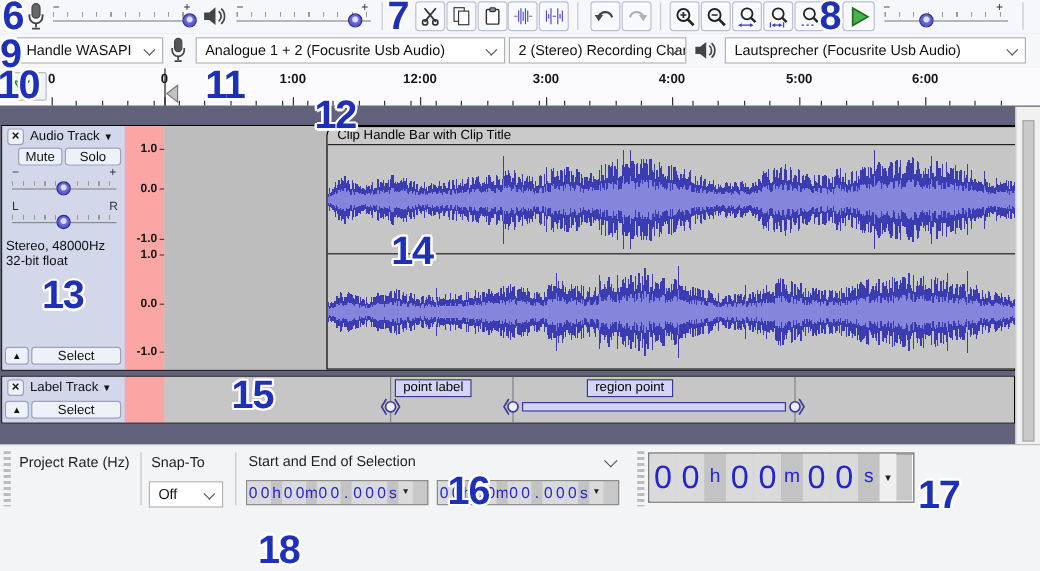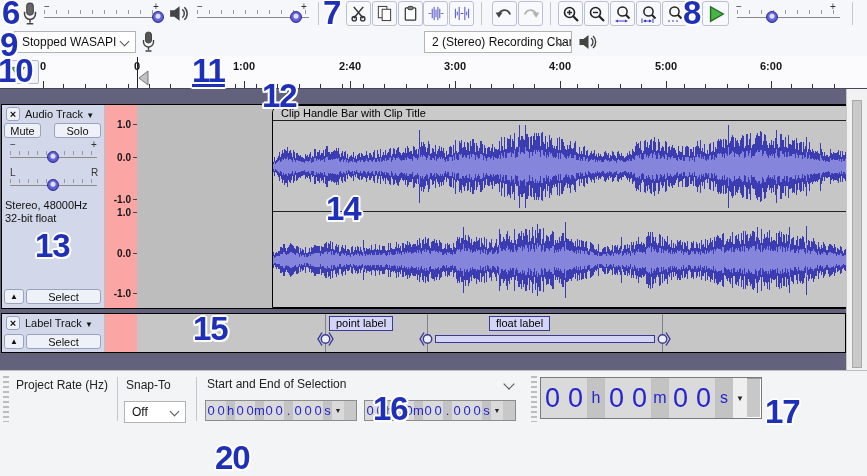--- a/index.html
+++ b/index.html
@@ -234,48 +234,54 @@
     <span class="mm" style="left:736px;top:1px">−</span>
     <span class="mm" style="left:830px;top:1px">+</span>
     <div class="sl-ticks" style="left:737px;top:10px;width:103px"></div>
     <div class="sl-track" style="left:737px;top:17px;width:103px"></div>
     <div class="sl-thumb" style="left:766px;top:11px"></div>
     <div class="vsep" style="left:852px"></div>
   </div>
 
   <div class="trow" style="top:28px;height:28px">
     <div class="combo" style="left:14px;top:3px;width:122px">
-      <span>Stopped WASAPI</span>
+      <span>Handle WASAPI</span>
     </div>
     <span class="abs" style="left:141px;top:3px">
       <svg width="15" height="22" viewBox="0 0 14 22">
           <rect x="4" y="1" width="6" height="11" rx="3" fill="#555" stroke="#444"></rect>
           <path d="M2 9v2a5 5 0 0 0 10 0V9" fill="none" stroke="#444" stroke-width="1.4"></path>
           <path d="M7 16v3M4 20h6" stroke="#444" stroke-width="1.4"></path>
         </svg>
     </span>
+    <div class="combo" style="left:163px;top:3px;width:258px">
+      <span>Analogue 1 + 2 (Focusrite Usb Audio)</span>
+    </div>
     <div class="combo" style="left:424px;top:3px;width:148px">
       <span>2 (Stereo) Recording Chann</span>
     </div>
     <span class="abs" style="left:577px;top:5px">
       <svg width="20" height="18" viewBox="0 0 19 18">
           <polygon points="2,6 6,6 11,2 11,16 6,12 2,12" fill="#444"></polygon>
           <path d="M13.5 5a5 5 0 0 1 0 8M15.5 3a8 8 0 0 1 0 12" fill="none" stroke="#444" stroke-width="1.4"></path>
         </svg>
     </span>
+    <div class="combo" style="left:604px;top:3px;width:251px">
+      <span>Lautsprecher (Focusrite Usb Audio)</span>
+    </div>
   </div>
 
   <div id="ruler">
       <span class="rlabel" style="left: 43px;">0</span>
       <i class="tick major" style="left: 43px;"></i>
       <span class="rlabel" style="left: 137px;">0</span>
       <i class="tick major" style="left: 137px;"></i>
       <span class="rlabel" style="left: 244px;">1:00</span>
       <i class="tick major" style="left: 244px;"></i>
-      <span class="rlabel" style="left: 350px;">2:40</span>
+      <span class="rlabel" style="left: 350px;">12:00</span>
       <i class="tick major" style="left: 350px;"></i>
       <span class="rlabel" style="left: 455px;">3:00</span>
       <i class="tick major" style="left: 455px;"></i>
       <span class="rlabel" style="left: 560px;">4:00</span>
       <i class="tick major" style="left: 560px;"></i>
       <span class="rlabel" style="left: 666px;">5:00</span>
       <i class="tick major" style="left: 666px;"></i>
       <span class="rlabel" style="left: 771px;">6:00</span>
       <i class="tick major" style="left: 771px;"></i>
       <i class="tick" style="left: 63px;"></i>
@@ -328,21 +334,21 @@
       </svg>
   </span>
 
   <div id="canvas">
 
     <div class="trackbox" style="left:1px;top:15px;width:843px;height:203px">
 
       <div class="abs" style="left:0;top:0;width:102px;height:203px;background:#d2d8ea">
         <div class="tcp-btn" style="left:4px;top:2px;width:14px;height:14px;line-height:12px;font-weight:bold">×</div>
         <div class="tcp-text" style="left:23px;top:3px"><span>Audio Track</span> <span style="font-size:8px">▼</span></div>
-        <div class="tcp-btn" style="left:2px;top:18px;width:37px;height:15px;line-height:14px">Mute</div>
+        <div class="tcp-btn" style="left:13px;top:18px;width:37px;height:15px;line-height:14px">Mute</div>
         <div class="tcp-btn" style="left:52px;top:18px;width:47px;height:15px;line-height:14px">Solo</div>
         <span class="mm" style="left:8px;top:34px">−</span>
         <span class="mm" style="left:89px;top:34px">+</span>
         <div class="sl-ticks" style="left:8px;top:46px;width:87px;background:repeating-linear-gradient(to right,#999 0 1px,transparent 1px 9px)"></div>
         <div class="sl-track" style="left:8px;top:52px;width:87px"></div>
         <div class="sl-thumb" style="left:45px;top:46px"></div>
         <span class="mm" style="left:8px;top:62px">L</span>
         <span class="mm" style="left:89px;top:62px">R</span>
         <div class="sl-ticks" style="left:8px;top:74px;width:87px;background:repeating-linear-gradient(to right,#999 0 1px,transparent 1px 9px)"></div>
         <div class="sl-track" style="left:8px;top:80px;width:87px"></div>
@@ -409,21 +415,21 @@
               <circle cx="8.5" cy="7.5" r="4.2" fill="#eeeefc" stroke="#3a3a96" stroke-width="1.4"></circle>
             </svg>
           </span>
         <span class="abs" style="left:517px;top:17px">
             <svg width="17" height="16" viewBox="0 0 17 15">
               <path d="M12 1l4 6.5-4 6.5" fill="none" stroke="#3a3a96" stroke-width="1.4"></path>
               <circle cx="8.5" cy="7.5" r="4.2" fill="#eeeefc" stroke="#3a3a96" stroke-width="1.4"></circle>
             </svg>
           </span>
         <div class="lbox" style="left:192px;top:2px">point label</div>
-        <div class="lbox" style="left:352px;top:2px">float label</div>
+        <div class="lbox" style="left:352px;top:2px">region point</div>
       </div>
     </div>
 
     <div class="sb" style="left:846px;top:0;width:21px;height:288px;border-left:1px solid #c6c6c6;box-sizing:border-box">
       <div class="sb-thumb" style="left:5px;top:11px;width:10px;height:268px"></div>
     </div>
     <div class="sb" style="left:0;top:288px;width:846px;height:14px">
       <div class="sb-thumb" style="left:1px;top:1px;width:692px;height:12px"></div>
     </div>
     <div class="sb" style="left:846px;top:288px;width:21px;height:14px"></div>
@@ -488,21 +494,21 @@
         <span class="tfa">▼</span>
       </div>
   </div>
 
 
 <div class="ann" style="left: 2px; top: -6px;">6</div>
     <div class="ann" style="left: 323px; top: -6px;">7</div>
     <div class="ann" style="left: 683px; top: -6px;">8</div>
     <div class="ann" style="left: 0px; top: 26px;">9</div>
     <div class="ann" style="left: -2px; top: 52px;">10</div>
-    <div class="ann" style="left: 192px; top: 52px; text-decoration: underline;">11</div>
+    <div class="ann" style="left: 171px; top: 52px;">11</div>
     <div class="ann" style="left: 262px; top: 77px;">12</div>
     <div class="ann" style="left: 35px; top: 227px;">13</div>
     <div class="ann" style="left: 326px; top: 190px;">14</div>
     <div class="ann" style="left: 193px; top: 310px;">15</div>
     <div class="ann" style="left: 373px; top: 390px;">16</div>
     <div class="ann" style="left: 765px; top: 393px;">17</div>
-    <div class="ann" style="left: 215px; top: 439px;">20</div>
+    <div class="ann" style="left: 215px; top: 439px;">18</div>
   </div>
 
 </body></html>

